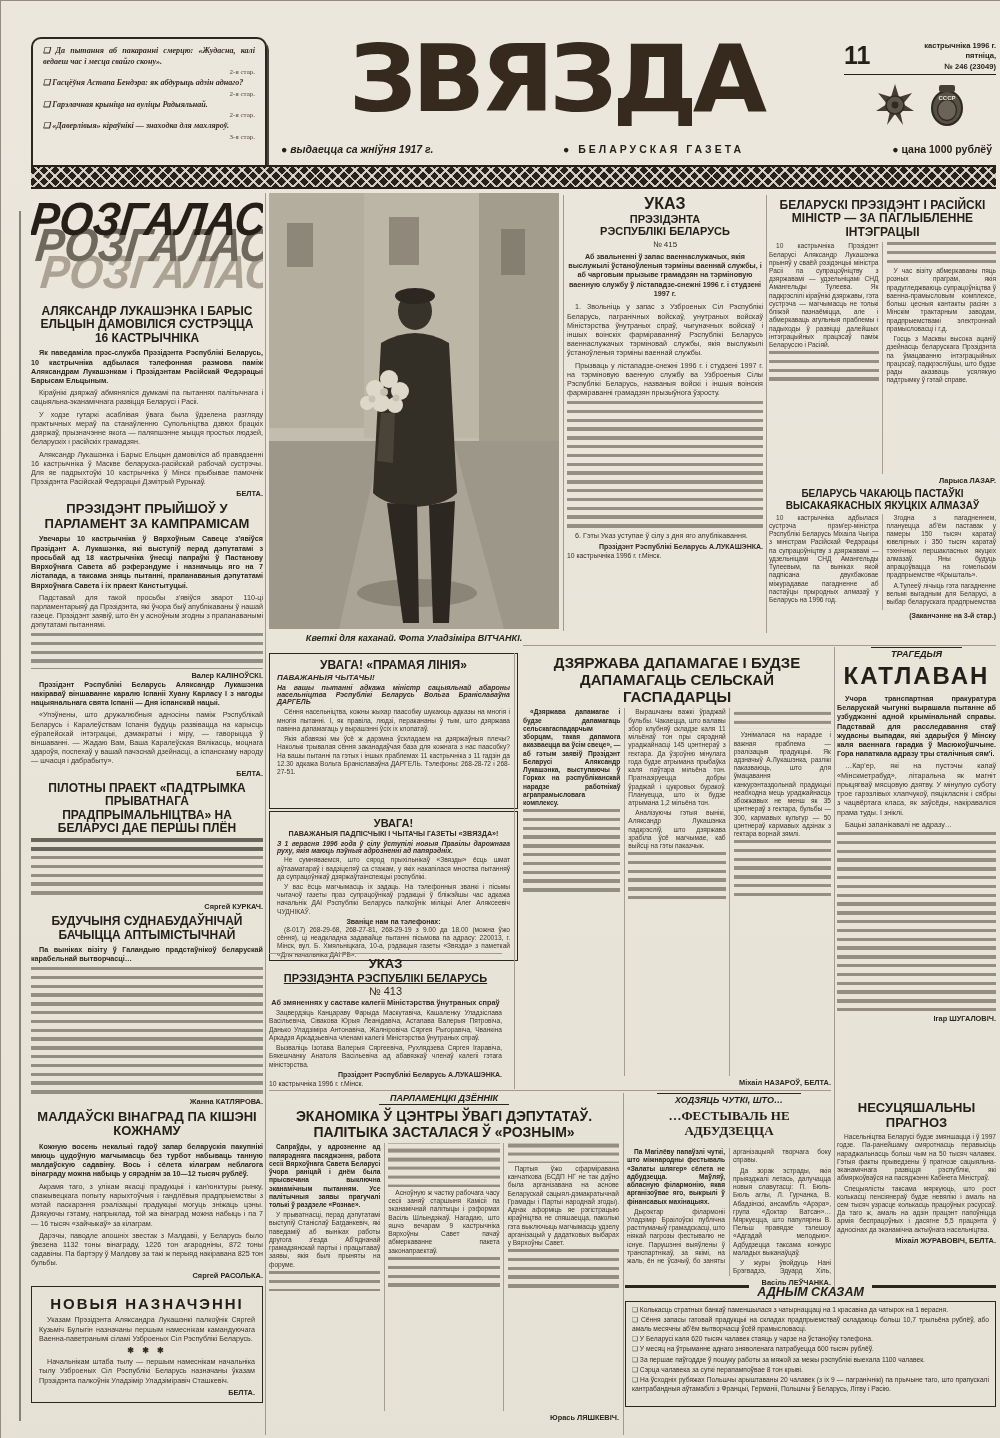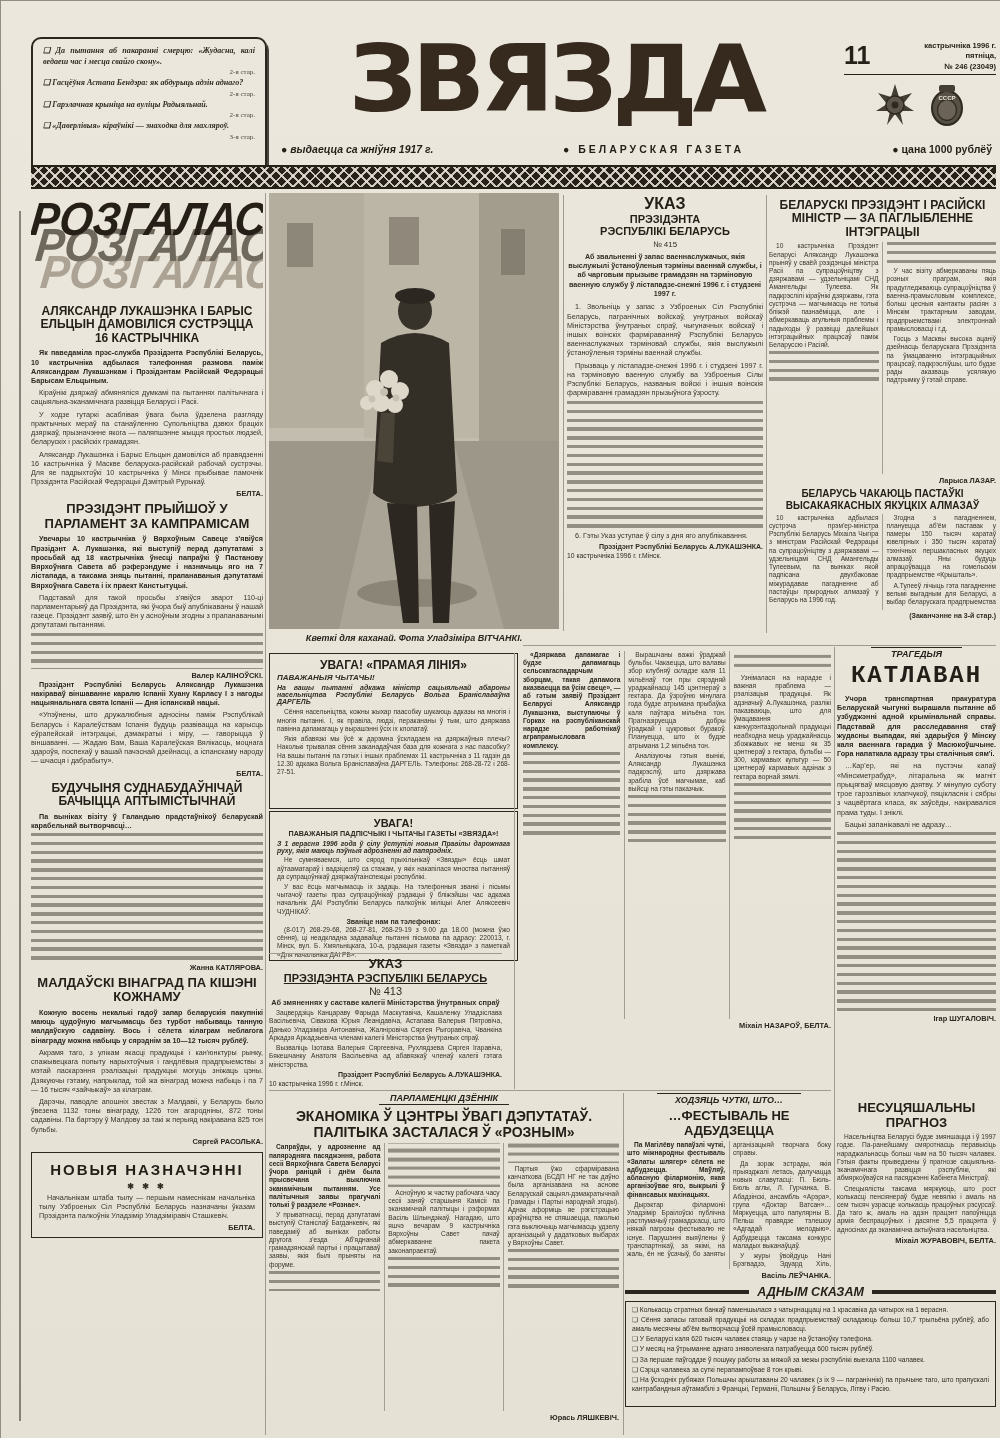--- a/index.html
+++ b/index.html
@@ -47,21 +47,21 @@
   
   .rozg{position:relative;height:108px;overflow:hidden;margin-bottom:4px;}
   .rz{position:absolute;font-weight:bold;font-style:italic;font-size:43px;letter-spacing:0px;
     transform:skewX(-6deg) scaleY(1.08);white-space:nowrap;}
   .rz1{top:2px;left:0;color:#251f18;z-index:3}
   .rz2{top:28px;left:5px;color:#6f685c;z-index:2}
   .rz3{top:55px;left:10px;color:#aca395;z-index:1}
   .box{border:1.6px solid #2c2721;padding:5px 7px;}
   .starsep{text-align:center;font-weight:bold;font-size:8px;letter-spacing:3px;margin:2px 0;}
   .caption{font-weight:bold;font-style:italic;font-size:9px;text-align:center;color:#2a251e;}
-  .oneliner-head{display:flex;align-items:center;gap:8px;}
+  .oneliner-head{display:flex;align-items:flex-start;gap:8px;}
   .oneliner-head .bar{flex:1;height:2.4px;background:#2b261f;border-top:1px solid #2b261f;}
   .oneliner-title{font-weight:bold;font-style:italic;font-size:12.5px;white-space:nowrap;color:#241f19;}
   .ol-item{font-size:6.7px;line-height:1.3;text-align:justify;margin:0 0 1.5px;}
   .scan-edge{background:#3a352e;opacity:.55;}
 </style>
 </head>
 <body>
 
 <div class="sheet">
 
@@ -144,20 +144,26 @@
     </div>
 
     <div>
       <div class="bt">
           <p class="lead">Прэзідэнт Рэспублікі Беларусь Аляксандр Лукашэнка накіраваў віншаванне каралю Іспаніі Хуану Карласу І з нагоды нацыянальнага свята Іспаніі — Дня іспанскай нацыі.</p>
         <p>«Упэўнены, што дружалюбныя адносіны паміж Рэспублікай Беларусь і Каралеўствам Іспанія будуць развівацца на карысць еўрапейскай інтэграцыі, дэмакратыі і міру, — гаворыцца ў віншаванні. — Жадаю Вам, Ваша Каралеўская Вялікасць, моцнага здароўя, поспехаў у вашай пачэснай дзейнасці, а іспанскаму народу — шчасця і дабрабыту».</p>
       </div>
       <div class="byline">БЕЛТА.</div>
     </div>
 
+    <div>
+      <div class="hl s12">ПІЛОТНЫ ПРАЕКТ «ПАДТРЫМКА ПРЫВАТНАГА ПРАДПРЫМАЛЬНІЦТВА» НА БЕЛАРУСІ ДАЕ ПЕРШЫ ПЛЁН</div>
+      <div class="gkb" style="height:16px;"></div>
+      <div class="gk" style="height:44px;"></div>
+      <div class="byline">Сяргей КУРКАЧ.</div>
+    </div>
 
     <div>
       <div class="hl s12">БУДУЧЫНЯ СУДНАБУДАЎНІЧАЙ БАЧЫЦЦА АПТЫМІСТЫЧНАЙ</div>
       <div class="bt">
           <p class="lead">Па выніках візіту ў Галандыю прадстаўнікоў беларускай карабельнай вытворчасці…</p>
         </div>
       <div class="gk" style="height:128px;"></div>
       <div class="byline">Жанна КАТЛЯРОВА.</div>
     </div>
 
@@ -166,20 +172,23 @@
       <div class="bt">
           <p class="lead">Кожную восень некалькі гадоў запар беларускія пакупнікі маюць цудоўную магчымасць без турбот набываць танную малдаўскую садавіну. Вось і сёлета кілаграм неблагога вінаграду можна набыць у сярэднім за 10—12 тысяч рублёў.</p>
         <p>Акрамя таго, з улікам якасці прадукцыі і кан'юнктуры рынку, спажывецкага попыту нарыхтоўчыя і гандлёвыя прадпрыемствы з мэтай паскарэння рэалізацыі прадукцыі могуць зніжаць цэны. Дзякуючы гэтаму, напрыклад, той жа вінаград можна набыць і па 7 — 16 тысяч «зайчыкаў» за кілаграм.</p>
         <p>Дарэчы, паводле апошніх звестак з Малдавіі, у Беларусь было ўвезена 1132 тоны вінаграду, 1226 тон агародніны, 872 тоны садавіны. Па бартэру ў Малдову за такі ж перыяд накіравана 825 тон бульбы.</p>
       </div>
       <div class="byline">Сяргей РАСОЛЬКА.</div>
     </div>
 
     <div class="box" style="margin-top:6px;">
       <div class="hl s15" style="letter-spacing:2px;">НОВЫЯ НАЗНАЧЭННІ</div>
+      <div class="bt">
+          <p>Указам Прэзідэнта Аляксандра Лукашэнкі палкоўнік Сяргей Кузьміч Булыгін назначаны першым намеснікам камандуючага Ваенна-паветранымі сіламі Узброеных Сіл Рэспублікі Беларусь.</p>
+        </div>
       <div class="starsep">✱ ✱ ✱</div>
       <div class="bt">
           <p>Начальнікам штаба тылу — першым намеснікам начальніка тылу Узброеных Сіл Рэспублікі Беларусь назначаны ўказам Прэзідэнта палкоўнік Уладзімір Уладзіміравіч Сташкевіч.</p>
         </div>
       <div class="byline">БЕЛТА.</div>
     </div>
   </div>
 
   <div class="abs" style="left:268px;top:192px;width:290px;height:436px;">
     <svg width="290" height="436" viewBox="0 0 290 436" preserveAspectRatio="none">
@@ -299,47 +308,48 @@
       <div class="gk" style="height:64px;"></div>
       <p>Асноўную ж частку рабочага часу сесіі заняў старшыня Камісіі па эканамічнай палітыцы і рэформах Васіль Шлындзікаў. Нагадаю, што яшчэ вечарам 9 кастрычніка Вярхоўны Савет пачаў абмеркаванне пакета законапраектаў.</p>
       <div class="gk" style="height:54px;"></div>
       <p>Партыя ўжо сфарміравана канчаткова (БСДП НГ не так даўно была арганізавана на аснове Беларускай сацыял-дэмакратычнай Грамады і Партыі народнай згоды). Аднак аформіць яе рэгістрацыю кіраўніцтва не спяшаецца, паколькі гэта выключыць магчымасць удзелу арганізацый у дадатковых выбарах у Вярхоўны Савет.</p>
       <div class="gk" style="height:40px;"></div>
     </div>
     <div class="byline">Юрась ЛЯШКЕВІЧ.</div>
   </div>
 
   <div class="abs" style="left:522px;top:650px;width:308px;height:438px;overflow:hidden;">
+    <div class="hl s15">ДЗЯРЖАВА ДАПАМАГАЕ І БУДЗЕ ДАПАМАГАЦЬ СЕЛЬСКАЙ ГАСПАДАРЦЫ</div>
     <div class="cols3 bt6" style="height:368px;">
       <p class="lead">«Дзяржава дапамагае і будзе дапамагаць сельскагаспадарчым зборцам, такая дапамога аказваецца ва ўсім свеце», — аб гэтым заявіў Прэзідэнт Беларусі Аляксандр Лукашэнка, выступаючы ў Горках на рэспубліканскай нарадзе работнікаў аграпрамысловага комплексу.</p>
       <div class="gk" style="height:86px;"></div>
       <p>Вырашчаны важкі ўраджай бульбы. Чакаецца, што валавы збор клубняў складзе каля 11 мільёнаў тон пры сярэдняй ураджайнасці 145 цэнтнераў з гектара. Да ўзроўню мінулага года будзе атрымана прыбаўка каля паўтара мільёна тон. Прагназіруецца добры ўраджай і цукровых буракоў. Плануецца, што іх будзе атрымана 1,2 мільёна тон.</p>
       <p>Аналізуючы гэтыя вынікі, Аляксандр Лукашэнка падкрэсліў, што дзяржава зрабіла ўсё магчымае, каб выйсці на гэты паказчык.</p>
       <div class="gk" style="height:70px;"></div>
       <p>Узнімалася на нарадзе і важная праблема — рэалізацыя прадукцыі. Як адзначыў А.Лукашэнка, разлікі паказваюць, што для ўмацавання канкурэнтаздольнай прадукцыі неабходна мець ураджайнасць збожжавых не менш як 35 цэнтнераў з гектара, бульбы — 300, кармавых культур — 50 цэнтнераў кармавых адзінак з гектара ворнай зямлі.</p>
       <div class="gk" style="height:60px;"></div>
     </div>
     <div class="byline">Міхаіл НАЗАРОЎ, БЕЛТА.</div>
   </div>
 
   <div class="abs" style="left:836px;top:646px;width:159px;height:442px;overflow:hidden;">
     <div class="kick rules" style="margin:0 34px 3px;border-bottom:none;">ТРАГЕДЫЯ</div>
-    <div class="hl s24" style="margin:2px 1px 4px;font-family:Liberation Mono, monospace;">КАТЛАВАН</div>
+    <div class="hl s24" style="margin:2px 1px 4px;">КАТЛАВАН</div>
     <div class="bt">
         <p class="lead">Учора транспартная пракуратура Беларускай чыгункі вырашала пытанне аб узбуджэнні адной крымінальнай справы. Падставай для расследавання стаў жудасны выпадак, які здарыўся ў Мінску каля ваеннага гарадка ў Масюкоўшчыне. Гора напаткала адразу тры сталічныя сям'і.</p>
       <p>…Кар'ер, які на пустэчы капаў «Мінскметрабуд», літаральна як магніт прыцягваў мясцовую дзятву. У мінулую суботу трое гарэзлівых хлапчукоў, пяцікласнік і сябры з чацвёртага класа, як заўсёды, накіраваліся прама туды. І зніклі.</p>
       <p>Бацькі запанікавалі не адразу…</p>
       </div>
     <div class="gk" style="height:180px;"></div>
     <div class="byline">Ігар ШУГАЛОВІЧ.</div>
   </div>
 
   <div class="abs" style="left:626px;top:1092px;width:204px;height:194px;overflow:hidden;">
     <div class="kick rules" style="margin:0 30px 3px;border-bottom:none;">ХОДЗЯЦЬ ЧУТКІ, ШТО…</div>
-    <div class="hl s13" style="margin:1px 0 3px;">…ФЕСТЫВАЛЬ НЕ АДБУДЗЕЦЦА</div>
+    <div class="hl s13" style="margin:1px 0 10px;font-family:Liberation Serif, serif;">…ФЕСТЫВАЛЬ НЕ АДБУДЗЕЦЦА</div>
     <div class="cols2 bt6" style="height:128px;">
       <p class="lead">Па Магілёву папаўзлі чуткі, што міжнародны фестываль «Залаты шлягер» сёлета не адбудзецца. Маўляў, абласную філармонію, якая арганізоўвае яго, выкрылі ў фінансавых махінацыях.</p>
       <p>Дырэктар філармоніі Уладзімір Браілоўскі публічна растлумачыў грамадскасці, што ніякай пагрозы фестывалю не існуе. Парушэнні выяўлены ў транспартнікаў, за якімі, на жаль, ён не ўсачыў, бо заняты арганізацыяй творчага боку справы.</p>
       <p>Да зорак эстрады, якія прыязджалі летась, далучацца новыя славутасці: П. Бюль-Бюль аглы, Л. Гурчанка, В. Абадзінскі, ансамбль «Арэра», група «Доктар Ватсан»… Мяркуецца, што папулярны В. Пельш правядзе тэлешоу «Адгадай мелодыю». Адбудзецца таксама конкурс маладых выканаўцаў.</p>
       <p>У журы ўвойдуць Нані Брэгвадзэ, Эдуард Хіль, Тамара Міансарава, Марыя Пахоменка, Аляксандр Колкер, Віктар Вуячыч, Юрый Багацікаў.</p>
     </div>
     <div class="byline">Васіль ЛЕЎЧАНКА.</div>
   </div>
 
   <div class="abs" style="left:836px;top:1096px;width:159px;height:186px;overflow:hidden;">

